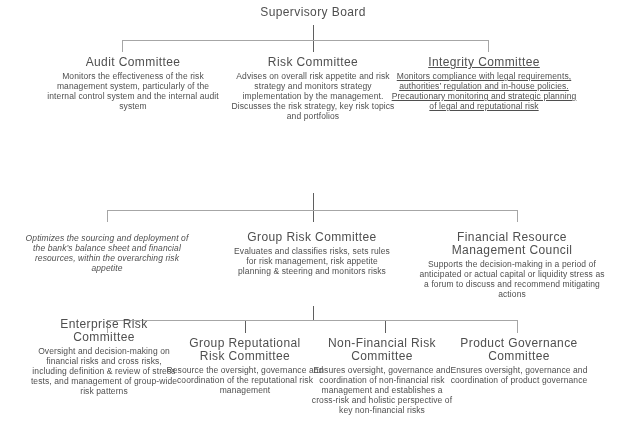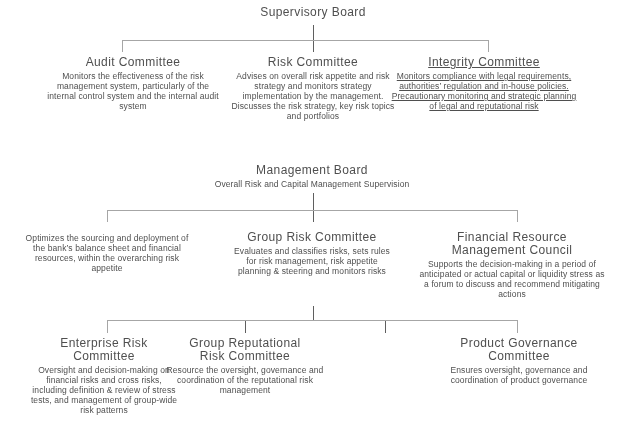--- a/index.html
+++ b/index.html
@@ -44,27 +44,27 @@
   .n-audit     { left: 43px;  top: 56px;  width: 180px; }
   .n-audit .node-desc { width: 178px; }
   .n-risk      { left: 223px; top: 56px;  width: 180px; }
   .n-risk .node-desc { width: 172px; }
   .n-integrity { left: 386px; top: 56px;  width: 196px; text-decoration: underline; }
   .n-integrity .node-desc { width: 192px; }
   .n-mb        { left: 182px; top: 164px; width: 260px; }
   .n-mb .node-desc { width: 250px; }
   .n-alco      { left: 22px;  top: 231px; width: 170px; }
   .n-alco .node-title { width: 150px; }
-  .n-alco .node-desc  { width: 163px; }
+  .n-alco .node-desc  { width: 163px; font-style: italic; }
   .n-grc       { left: 227px; top: 231px; width: 170px; }
   .n-grc .node-desc   { width: 163px; }
   .n-frmc      { left: 414px; top: 231px; width: 196px; }
   .n-frmc .node-title { width: 140px; }
   .n-frmc .node-desc  { width: 190px; }
-  .n-erc       { left: 26px;  top: 337px; width: 156px; }
+  .n-erc       { left: 26px;  top: 318px; width: 156px; }
   .n-erc .node-title  { width: 110px; }
   .n-erc .node-desc   { width: 150px; }
   .n-grrc      { left: 164px; top: 337px; width: 162px; }
   .n-grrc .node-title { width: 122px; }
   .n-grrc .node-desc  { width: 158px; }
   .n-nfrc      { left: 307px; top: 337px; width: 150px; }
   .n-nfrc .node-title { width: 118px; }
   .n-nfrc .node-desc  { width: 146px; }
   .n-pgc       { left: 443px; top: 337px; width: 152px; }
   .n-pgc .node-title  { width: 130px; }
@@ -122,24 +122,20 @@
   </div>
   <div class="node n-risk">
     <div class="node-title">Risk Committee</div>
     <div class="node-desc">Advises on overall risk appetite and risk strategy and monitors strategy implementation by the management. Discusses the risk strategy, key risk topics and portfolios</div>
   </div>
   <div class="node n-integrity">
     <div class="node-title">Integrity Committee</div>
     <div class="node-desc">Monitors compliance with legal requirements, authorities’ regulation and in-house policies. Precautionary monitoring and strategic planning of legal and reputational risk</div>
   </div>
 
-  <div class="node n-mb">
-    <div class="node-title">Management Board</div>
-    <div class="node-desc">Overall Risk and Capital Management Supervision</div>
-  </div>
 
   <div class="vline dark c2-stub"></div>
   <div class="hline c2-h"></div>
   <div class="vline c2-d1"></div>
   <div class="vline dark c2-d2"></div>
   <div class="vline c2-d3"></div>
 
   <div class="node n-alco">
     <div class="node-desc">Optimizes the sourcing and deployment of the bank’s balance sheet and financial resources, within the overarching risk appetite</div>
   </div>
@@ -160,18 +156,22 @@
   <div class="vline c3-d4"></div>
 
   <div class="node n-erc">
     <div class="node-title">Enterprise Risk Committee</div>
     <div class="node-desc">Oversight and decision-making on financial risks and cross risks, including definition &amp; review of stress tests, and management of group-wide risk patterns</div>
   </div>
   <div class="node n-grrc">
     <div class="node-title">Group Reputational Risk Committee</div>
     <div class="node-desc">Resource the oversight, governance and coordination of the reputational risk management</div>
   </div>
+  <div class="node n-nfrc">
+    <div class="node-title">Non-Financial Risk Committee</div>
+    <div class="node-desc">Ensures oversight, governance and coordination of non-financial risk management and establishes a cross-risk and holistic perspective of key non-financial risks</div>
+  </div>
   <div class="node n-pgc">
     <div class="node-title">Product Governance Committee</div>
     <div class="node-desc">Ensures oversight, governance and coordination of product governance</div>
   </div>
 
 </div>
 
 </body></html>

